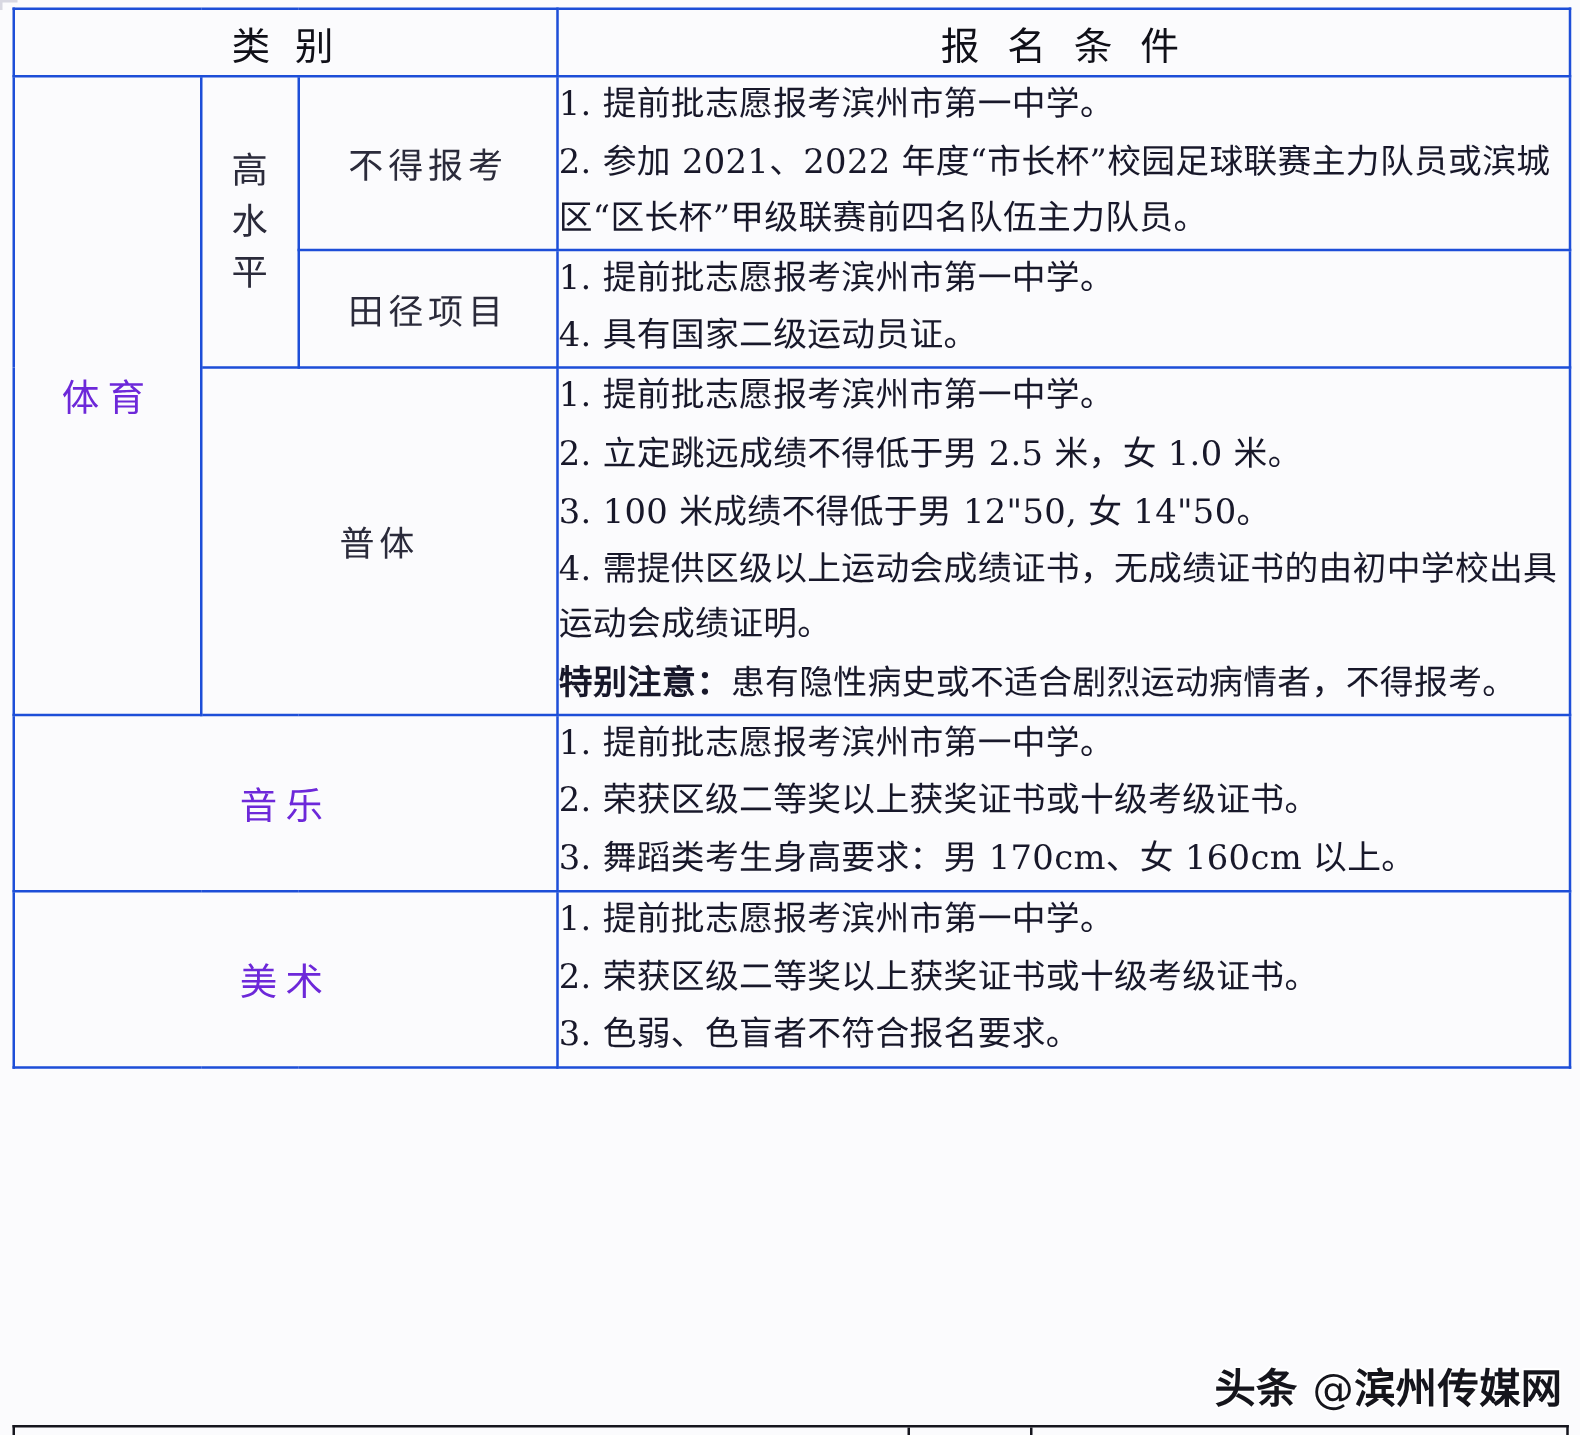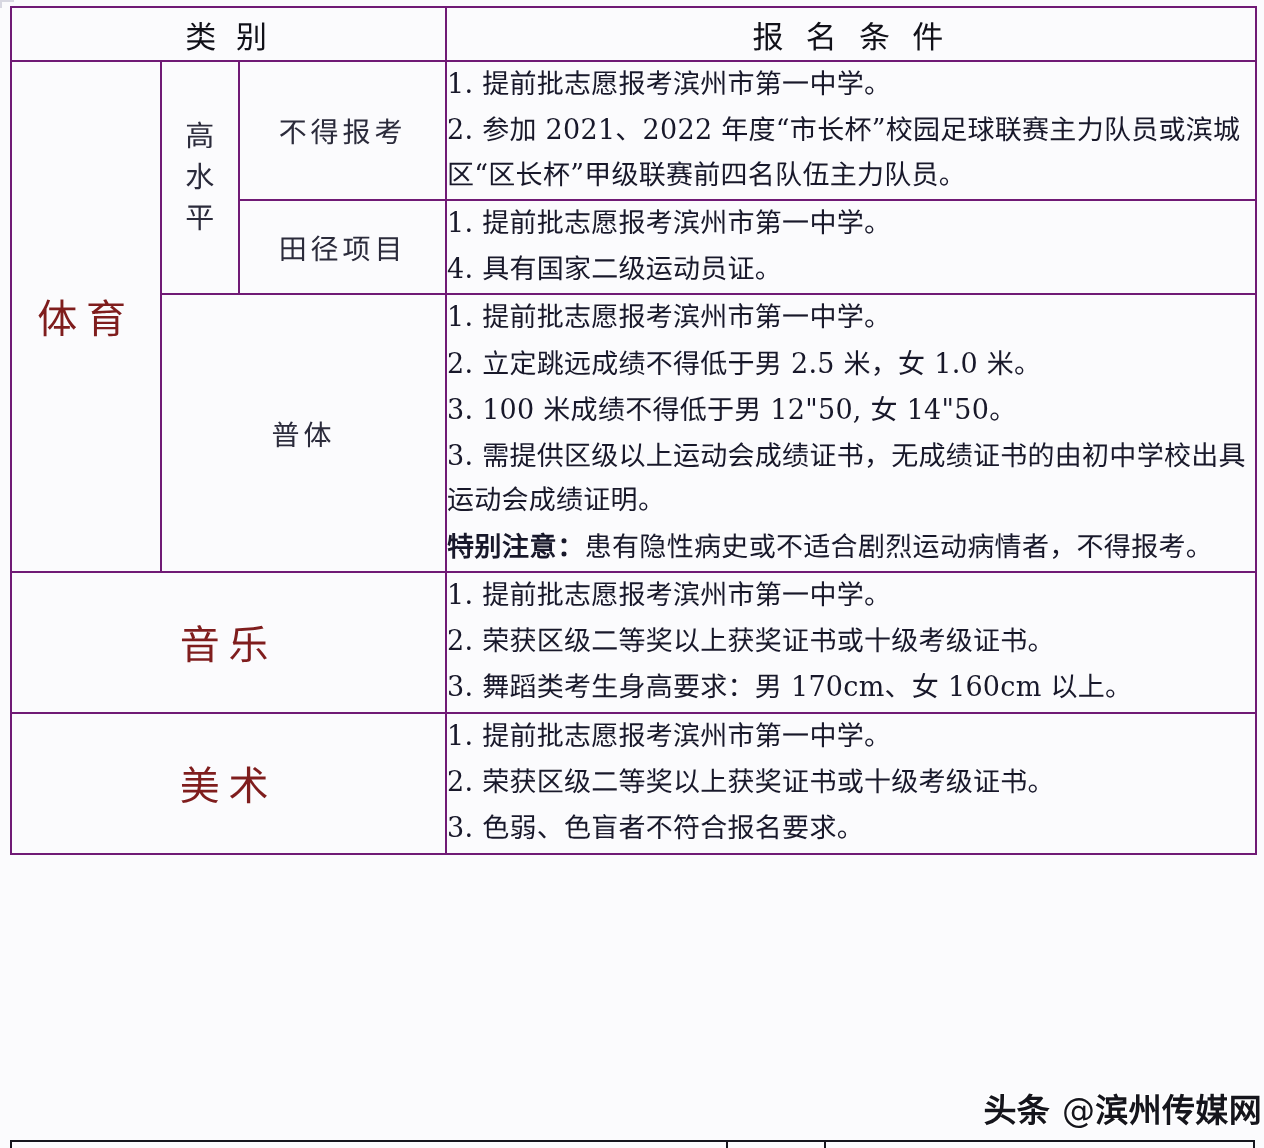--- a/index.html
+++ b/index.html
@@ -39,43 +39,43 @@
   .tbl {
     position: absolute;
     left: 10px;
     top: 6px;
     width: 1245px;
     border-collapse: collapse;
     table-layout: fixed;
     background: #fbfbfd;
   }
   .tbl td, .tbl th {
-    border: 2px solid #701a75;
+    border: 2px solid #1d4ed8;
     padding: 0;
     vertical-align: middle;
     background: #fbfbfd;
   }
 
   
   .hdr {
     height: 52px;
     text-align: center;
     font-weight: normal;
     font-size: 31px;
     letter-spacing: 0.20em;
     color: #101018;
   }
   .hdr-cat { letter-spacing: 0.16em; }
 
   
   .cat-cell {
     text-align: center;
-    font-size: 40px;
+    font-size: 30px;
     letter-spacing: 0.22em;
-    color: #7f1d1d;
+    color: #6d28d9;
   }
   .cat-vert {
     text-align: center;
     font-size: 29px;
     color: #2b2b3b;
   }
   .vert-inner {
     display: inline-block;
     line-height: 1.42;
     letter-spacing: 0.02em;
@@ -100,21 +100,21 @@
   .cond p {
     margin: 0 0 2px 0;
     white-space: normal;
   }
   .cond .num { letter-spacing: 0.01em; }
   .bold-note { font-weight: bold; letter-spacing: 0.02em; }
 
   
   .watermark {
     position: absolute;
-    right: 2px;
+    right: 14px;
     bottom: 16px;
     font-size: 33px;
     font-weight: bold;
     font-family: "DejaVu Sans", "Liberation Sans", sans-serif;
     color: #15151c;
     letter-spacing: 0.01em;
     white-space: nowrap;
     text-shadow: 1px 1px 0 #ffffff, -1px -1px 0 #ffffff, 1px -1px 0 #ffffff, -1px 1px 0 #ffffff;
     pointer-events: none;
     text-align: right;
@@ -186,21 +186,21 @@
           <p class="num">4. 具有国家二级运动员证。</p>
         </td>
       </tr>
 
       <tr>
         <td class="sub-cell" colspan="2">普体</td>
         <td class="cond">
           <p class="num">1. 提前批志愿报考滨州市第一中学。</p>
           <p class="num">2. 立定跳远成绩不得低于男 2.5 米，女 1.0 米。</p>
           <p class="num">3. 100 米成绩不得低于男 12"50, 女 14"50。</p>
-          <p class="num">3. 需提供区级以上运动会成绩证书，无成绩证书的由初中学校出具运动会成绩证明。</p>
+          <p class="num">4. 需提供区级以上运动会成绩证书，无成绩证书的由初中学校出具运动会成绩证明。</p>
           <p><span class="bold-note">特别注意：</span><span>患有隐性病史或不适合剧烈运动病情者，不得报考。</span></p>
         </td>
       </tr>
 
       <tr>
         <td class="cat-cell" colspan="3">音乐</td>
         <td class="cond">
           <p class="num">1. 提前批志愿报考滨州市第一中学。</p>
           <p class="num">2. 荣获区级二等奖以上获奖证书或十级考级证书。</p>
           <p class="num">3. 舞蹈类考生身高要求：男 170cm、女 160cm 以上。</p>

